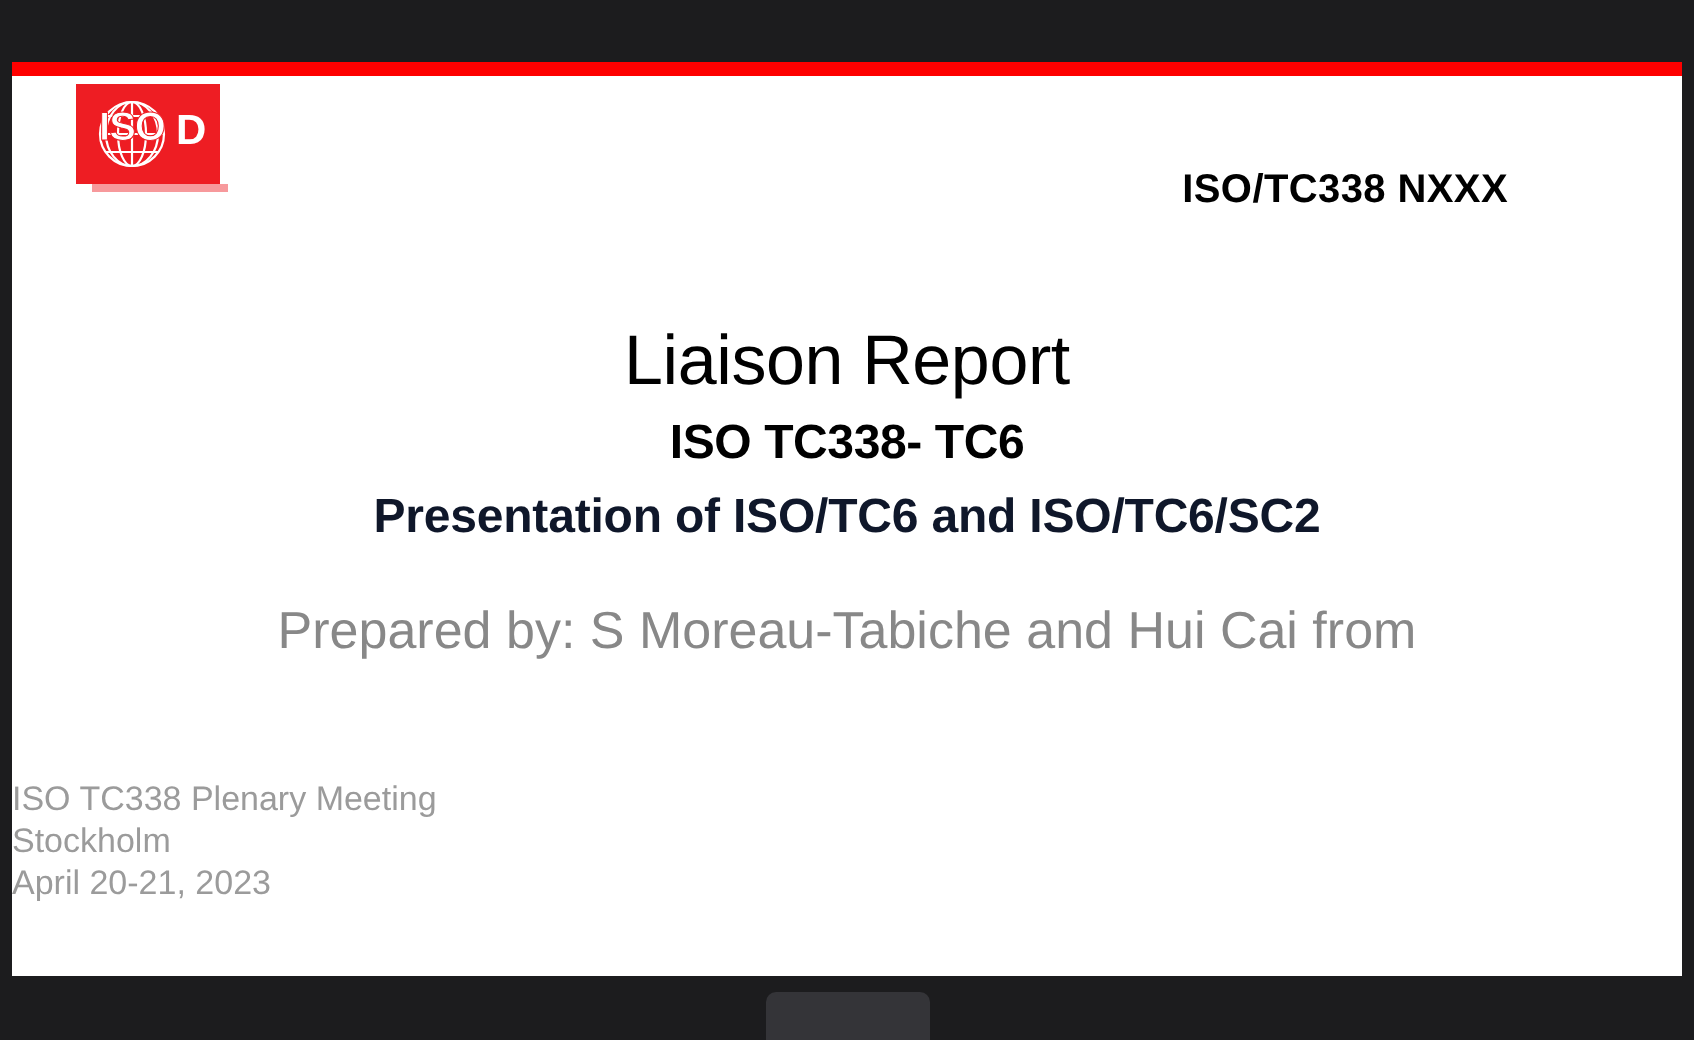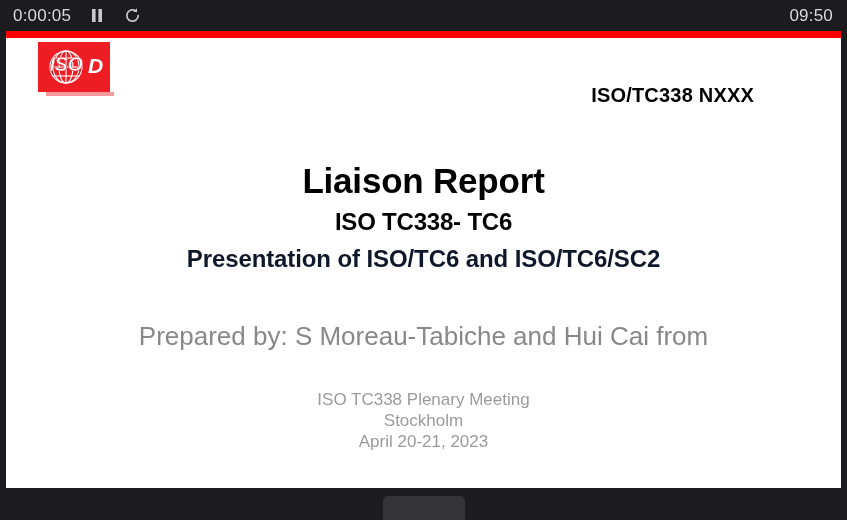--- a/index.html
+++ b/index.html
@@ -56,21 +56,20 @@
     width:100%; height:7px;
     background:#fe0000;
   }
 
   
   #iso-logo {
     position:absolute;
     left:32px; top:11px;
     width:72px; height:50px;
     background:#ee1d23;
-    font-style:italic;
   }
   #iso-logo .globe-wrap {
     position:absolute;
     left:6px; top:4px;
     width:44px; height:42px;
   }
   #iso-logo .iso-word {
     position:absolute;
     left:6px; top:12px;
     width:44px;
@@ -111,53 +110,52 @@
   }
 
   
   #title-block {
     position:absolute;
     left:0; top:129px;
     width:100%;
     text-align:center;
   }
   .title-1 {
-    color:#000; font-weight:bold;
+    color:#000; font-weight:normal;
     font-size:35px; line-height:41px;
     letter-spacing:-.2px;
   }
   .title-2 {
     color:#000; font-weight:bold;
     font-size:24px; line-height:41px;
     letter-spacing:-.2px;
   }
   .title-3 {
     color:#0f172a; font-weight:bold;
     font-size:24px; line-height:31px;
     letter-spacing:-.1px;
     margin-top:1px;
   }
 
   #prepared-block {
     position:absolute;
-    left:0; top:288px;
+    left:0; top:267px;
     width:100%;
     text-align:center;
     color:#888888;
     font-size:26px;
     line-height:34px;
     font-weight:normal;
   }
   #prepared-block .pb-line { display:block; }
 
   #meeting-block {
     position:absolute;
     left:0; top:358px;
     width:100%;
-    text-align:center;
     color:#9b9b9b;
     font-size:17px;
     line-height:21px;
   }
   #meeting-block .mb-line { display:block; }
 
   
   #bottombar {
     position:absolute;
     left:0; top:488px;
@@ -171,43 +169,20 @@
     width:82px; height:24px;
     background:#343438;
     border-radius:5px 5px 0 0;
   }
 </style>
 </head>
 <body>
 
 <div id="player">
 
-  <div id="topbar">
-    <div id="tb-left">
-      <span class="tb-time">0:00:05</span>
-
-      <span class="tb-icon">
-        <svg width="14" height="15" viewBox="0 0 14 15" aria-hidden="true">
-          <rect x="2" y="1" width="3.6" height="13" fill="currentColor"></rect>
-          <rect x="8.4" y="1" width="3.6" height="13" fill="currentColor"></rect>
-        </svg>
-      </span>
-
-      <span class="tb-icon">
-        <svg width="17" height="17" viewBox="0 0 17 17" aria-hidden="true">
-          <path d="M14.2 8.5a5.7 5.7 0 1 1-1.9-4.25" fill="none" stroke="currentColor" stroke-width="1.7" stroke-linecap="round"></path>
-          <path d="M13.0 1.2 L13.0 5.0 L9.3 5.0 Z" fill="currentColor"></path>
-        </svg>
-      </span>
-    </div>
-
-    <div id="tb-right">
-      <span class="tb-time">09:50</span>
-    </div>
-  </div>
 
   <div id="slide-frame">
 
     <div id="red-bar"></div>
 
     <div id="iso-logo">
       <span class="globe-wrap">
         <svg width="44" height="42" viewBox="0 0 44 42" aria-hidden="true">
           <g fill="none" stroke="#ffffff" stroke-width="1.1">
             <circle cx="22" cy="21" r="16"></circle>

